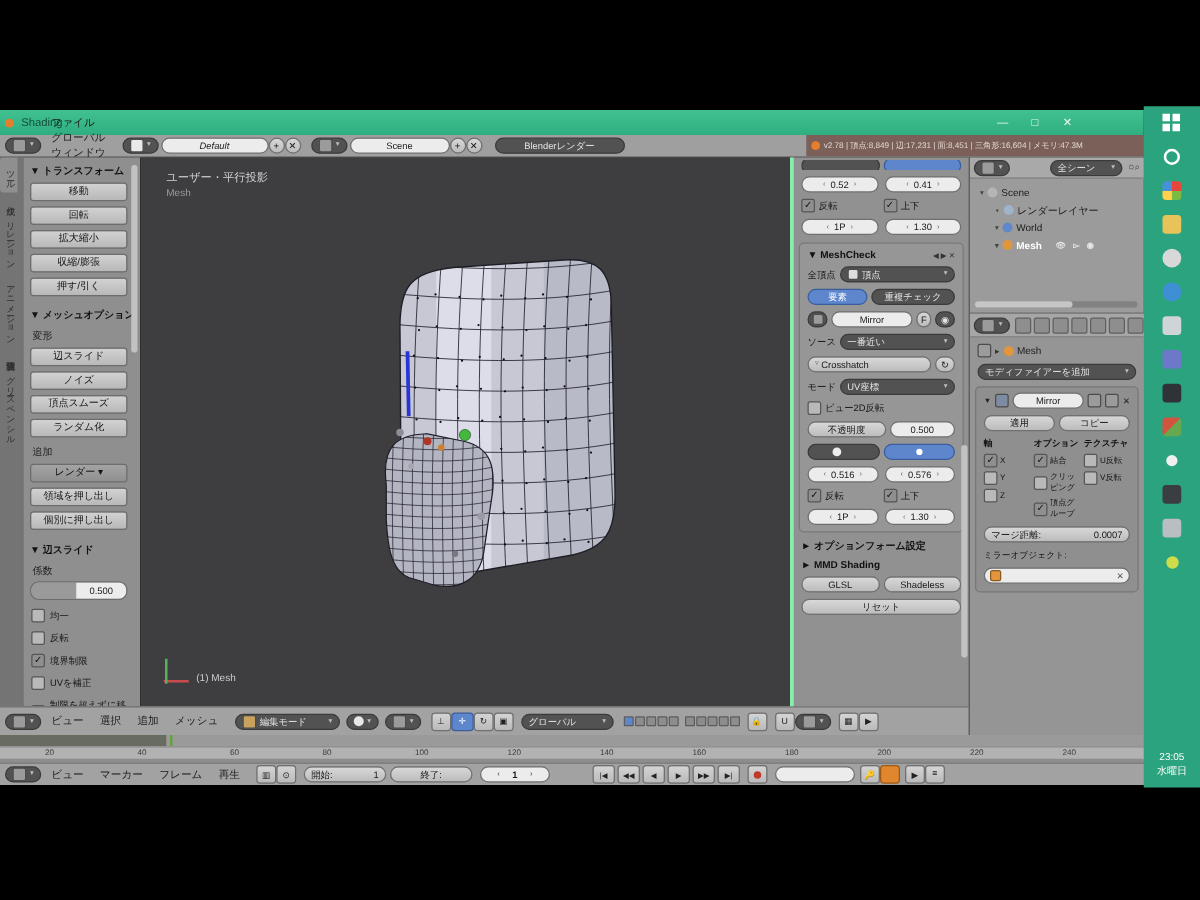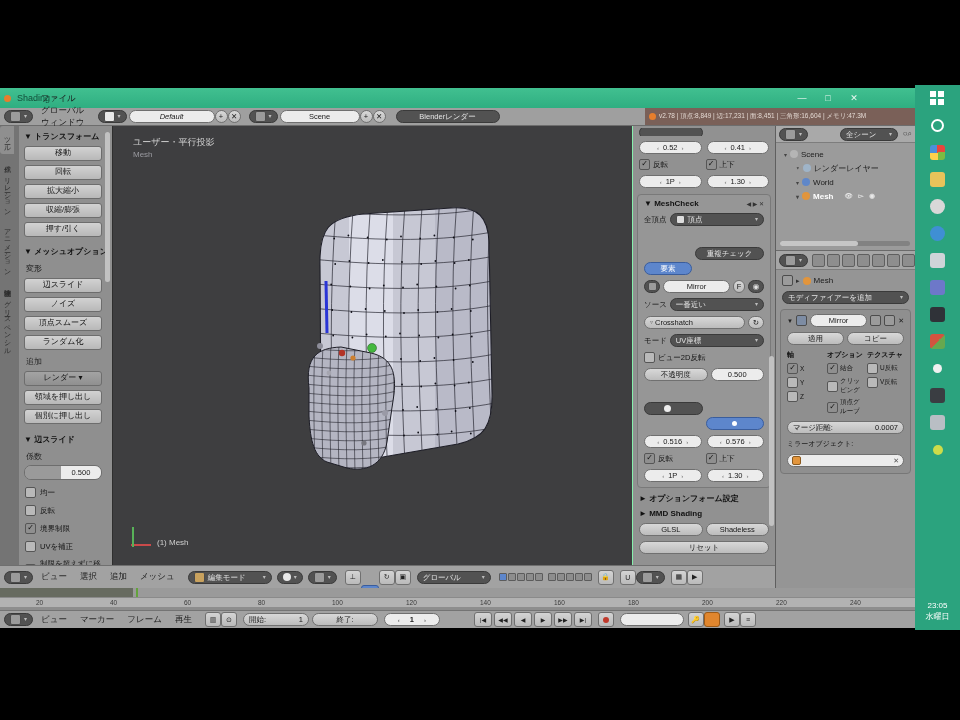--- a/index.html
+++ b/index.html
@@ -7,21 +7,21 @@
          font-family:"Liberation Sans",sans-serif;-webkit-font-smoothing:antialiased;}
   .abs{position:absolute;}
   
   .menu{color:#1b1b1b;font-size:8.5px;margin-right:13px;white-space:nowrap;cursor:default;}
   .dk{background:#525252;color:#e3e3e3;border:1px solid #3a3a3a;border-radius:7px;font-size:7.5px;
       height:13px;line-height:11px;display:inline-flex;align-items:center;gap:3px;padding:0 5px;white-space:nowrap;box-sizing:border-box;}
   .lt{background:linear-gradient(#d8d8d8,#bcbcbc);color:#171717;border:1px solid #707070;border-radius:7px;
       font-size:7.5px;height:13px;line-height:11px;display:inline-flex;align-items:center;gap:2px;padding:0 5px;white-space:nowrap;box-sizing:border-box;}
   .fld{background:#ececec;color:#1a1a1a;border:1px solid #6f6f6f;border-radius:7px;font-size:7.5px;
       height:13px;display:inline-flex;align-items:center;justify-content:center;box-sizing:border-box;}
-  .blue{background:#5d86cc !important;color:#fff !important;border-color:#3a5d9c !important;margin-top:31px;}
+  .blue{background:#5d86cc !important;color:#fff !important;border-color:#3a5d9c !important;}
   .arrow{color:#6a6a6a;font-size:6px;}
   .dk .arrow{color:#bdbdbd;}
   .caret{font-size:6px;margin-left:auto;}
   .cb{width:9px;height:9px;background:#b9b9b9;border:1px solid #565656;border-radius:2px;display:inline-block;
       font-size:8px;line-height:8px;color:#111;text-align:center;flex:none;}
   .cb.on{background:#8f8f8f;}
   .cblab{font-size:7.5px;color:#151515;}
   .ph{font-size:8px;color:#111;font-weight:bold;white-space:nowrap;}
   .row{display:flex;align-items:center;margin:5px 6px 0;gap:3px;}
   .shbtn{display:block;margin:4px 5px 0;height:13px;background:linear-gradient(#d2d2d2,#b8b8b8);
@@ -70,21 +70,21 @@
   #viewport{position:absolute;left:113px;top:0;width:519px;height:439px;background:#3e3e40;overflow:hidden;}
   .vp-label{position:absolute;color:#d2d2d2;font-size:9px;}
   .vp-sub{position:absolute;color:#9a9aa0;font-size:8px;}
   #header3d{position:absolute;left:0;top:439px;width:775px;height:23px;background:#a2a2a2;border-top:1px solid #6f6f6f;
             display:flex;align-items:center;box-sizing:border-box;overflow:hidden;}
   .hbtn{width:14px;height:13px;background:linear-gradient(#d4d4d4,#bababa);border:1px solid #707070;border-radius:3px;flex:none;
         display:inline-flex;align-items:center;justify-content:center;font-size:7px;color:#222;}
   .ldot{width:6px;height:6px;border:1px solid #5c5c5c;background:#8d8d8d;border-radius:1px;}
   .ldot.on{background:#5d86cc;}
   
-  #midcol{position:absolute;left:632px;top:0;width:143px;height:439px;background:#919191;border-left:1px solid #86efac;box-sizing:border-box;overflow:hidden;}
+  #midcol{position:absolute;left:632px;top:0;width:143px;height:439px;background:#919191;border-left:3px solid #86efac;box-sizing:border-box;overflow:hidden;}
   .pillpair{flex:1;display:flex;gap:5px;}
   .pillpair .fld{flex:1;gap:4px;}
   .panelbox{margin:6px 4px 0;border:1px solid #797979;border-radius:4px;background:#969696;padding-bottom:5px;}
   
   #rightcol{position:absolute;left:775px;top:0;width:140px;height:462px;background:#9b9b9b;border-left:1px solid #5f5f5f;box-sizing:border-box;}
   #outliner{position:relative;height:124px;overflow:hidden;border-bottom:1px solid #6a6a6a;}
   #outliner-header{height:16px;background:#a9a9a9;border-bottom:1px solid #7d7d7d;display:flex;align-items:center;gap:4px;padding:0 3px;}
   .orow{display:flex;align-items:center;gap:3px;font-size:8px;color:#1c1c1c;height:14px;}
   .orow.sel{color:#fff;font-weight:bold;}
   .oicon{width:8px;height:8px;border-radius:50%;flex:none;}

